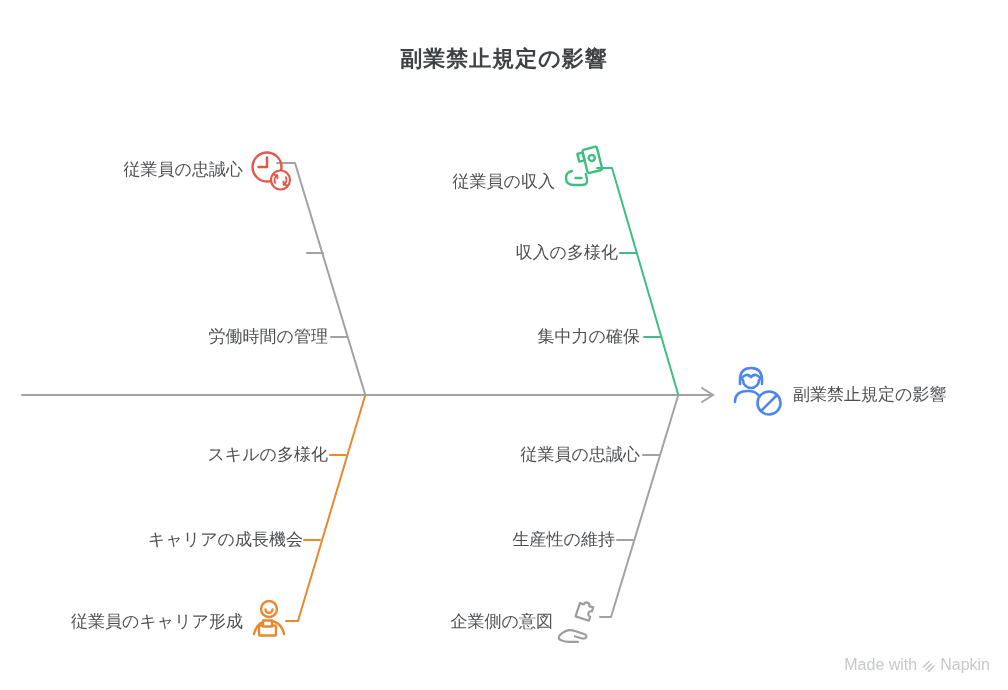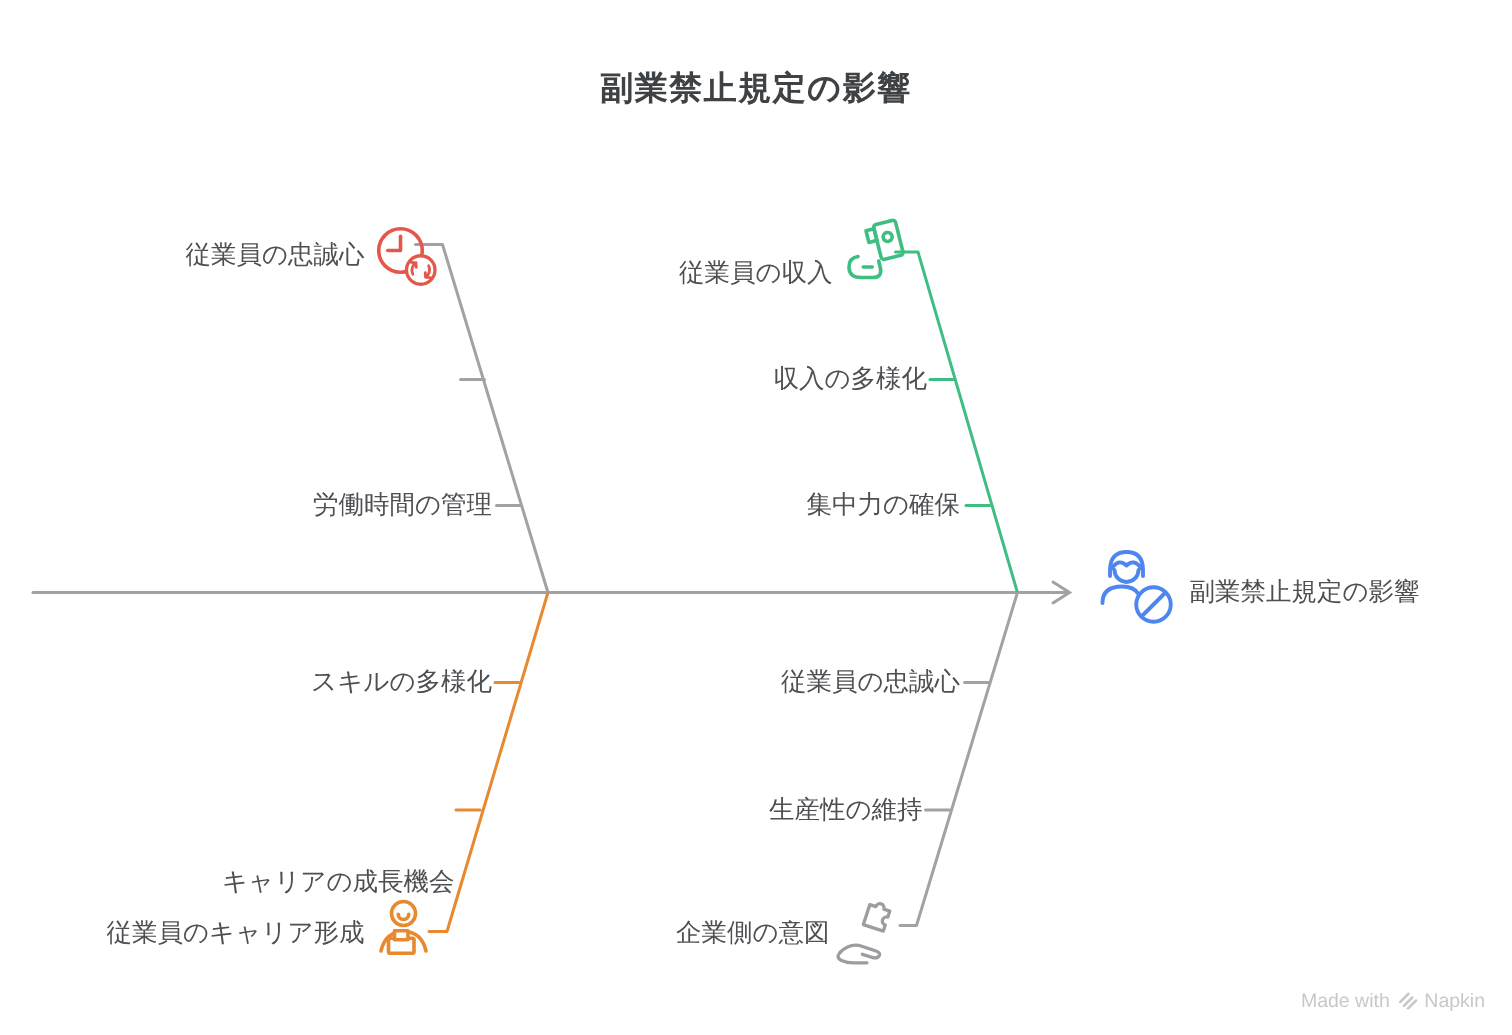--- a/index.html
+++ b/index.html
@@ -13,21 +13,21 @@
   }
   .lbl{
     position:absolute;height:26px;line-height:26px;font-size:17px;color:#4d4f52;
     text-align:right;white-space:nowrap;
   }
   .lbl.left-align{text-align:left;}
   svg{position:absolute;display:block;}
   #lines{left:0;top:0;}
   #watermark{
     position:absolute;right:18px;bottom:16px;display:flex;align-items:center;gap:5px;
-    font-size:13px;color:#c6c8ca;
+    font-size:16px;color:#c6c8ca;
   }
   #watermark svg{position:static;}
 </style>
 </head>
 <body>
 
 <div id="canvas">
 
   <div id="title">副業禁止規定の影響</div>
 
@@ -83,21 +83,21 @@
         <rect x="25" y="5" width="15" height="24" rx="2"></rect>
         <circle cx="32.5" cy="15" r="3"></circle>
         <rect x="19.5" y="7.5" width="5.5" height="8"></rect>
       </g>
       <path d="M12,28 q-6,1 -6,7 q0,7 8,7 h8 q6,0 5,-6 l-1.2,-5"></path>
       <path d="M15.5,35 h6"></path>
     </g>
   </svg>
 
   <div class="lbl" style="left:98px;top:442px;width:230px;">スキルの多様化</div>
-  <div class="lbl" style="left:73px;top:527px;width:230px;margin-top:48px;">キャリアの成長機会</div>
+  <div class="lbl" style="left:73px;top:527px;width:230px;">キャリアの成長機会</div>
   <div class="lbl" style="left:13px;top:609px;width:230px;">従業員のキャリア形成</div>
   <svg style="left:246px;top:597px;" width="52" height="56" viewBox="0 0 52 56">
     <g fill="none" stroke-width="2.4" stroke-linecap="round" stroke-linejoin="round" stroke="#e8882f">
       <circle cx="23" cy="12" r="8"></circle>
       <path d="M19.5,12.5 a3.5,3.5 0 0 0 7,0"></path>
       <path d="M8,37 q3,-13 15,-13 q12,0 15,13"></path>
       <rect x="13" y="28.5" width="17" height="10" rx="1" fill="#ffffff"></rect>
       <rect x="17" y="23.5" width="9" height="6" fill="#ffffff"></rect>
     </g>
   </svg>

